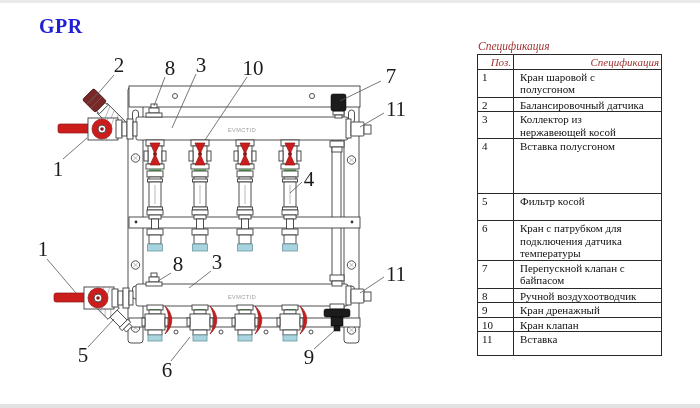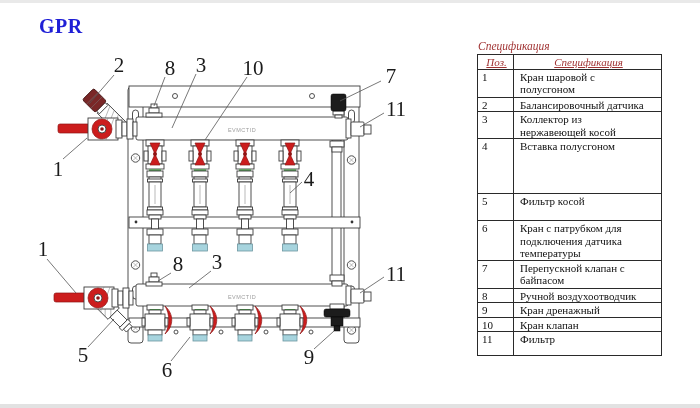--- a/index.html
+++ b/index.html
@@ -29,22 +29,22 @@
          text-anchor:middle;filter:blur(.4px);}
 
   
   .spec{position:absolute;left:477px;top:40px;width:176px;}
   .spec-title{font:italic 11.5px "Liberation Serif",serif;color:var(--c-spec-red,#a13434);
               margin:0 0 2px 1px;}
   table.spec-table{border-collapse:collapse;width:174px;table-layout:fixed;}
   .spec-table th,.spec-table td{border:1px solid #2a2a2a;vertical-align:top;
       font:11px/12.5px "Liberation Serif",serif;color:#111;
       padding:1px 2px 0 4px;overflow:hidden;}
-  .spec-table th{font-style:italic;font-weight:normal;text-align:center;
-      color:var(--c-spec-red,#a13434);text-decoration:underline;}
+  .spec-table th{font-style:italic;font-weight:normal;text-align:right;
+      color:var(--c-spec-red,#a13434);}
   .spec-table .c1{width:29px;}
   .spec-table .c2{width:141px;}
   .spec-table td.name{padding-left:6px;white-space:pre-line;font-family:Liberation Serif, serif;}
   .spec-table thead tr{height:14px;}
   .spec-table tbody tr:nth-child(1){height:28px;}
   .spec-table tbody tr:nth-child(2){height:12px;}
   .spec-table tbody tr:nth-child(3){height:27px;}
   .spec-table tbody tr:nth-child(4){height:55px;}
   .spec-table tbody tr:nth-child(5){height:27px;}
   .spec-table tbody tr:nth-child(6){height:38px;}
@@ -329,18 +329,18 @@
           <tr>
             <td class="c1">9</td>
             <td class="c2 name">Кран дренажный</td>
           </tr>
           <tr>
             <td class="c1">10</td>
             <td class="c2 name">Кран клапан</td>
           </tr>
           <tr>
             <td class="c1">11</td>
-            <td class="c2 name">Фильтр</td>
+            <td class="c2 name">Вставка</td>
           </tr>
         </tbody>
     </table>
   </div>
 </div>
 
 </body></html>

